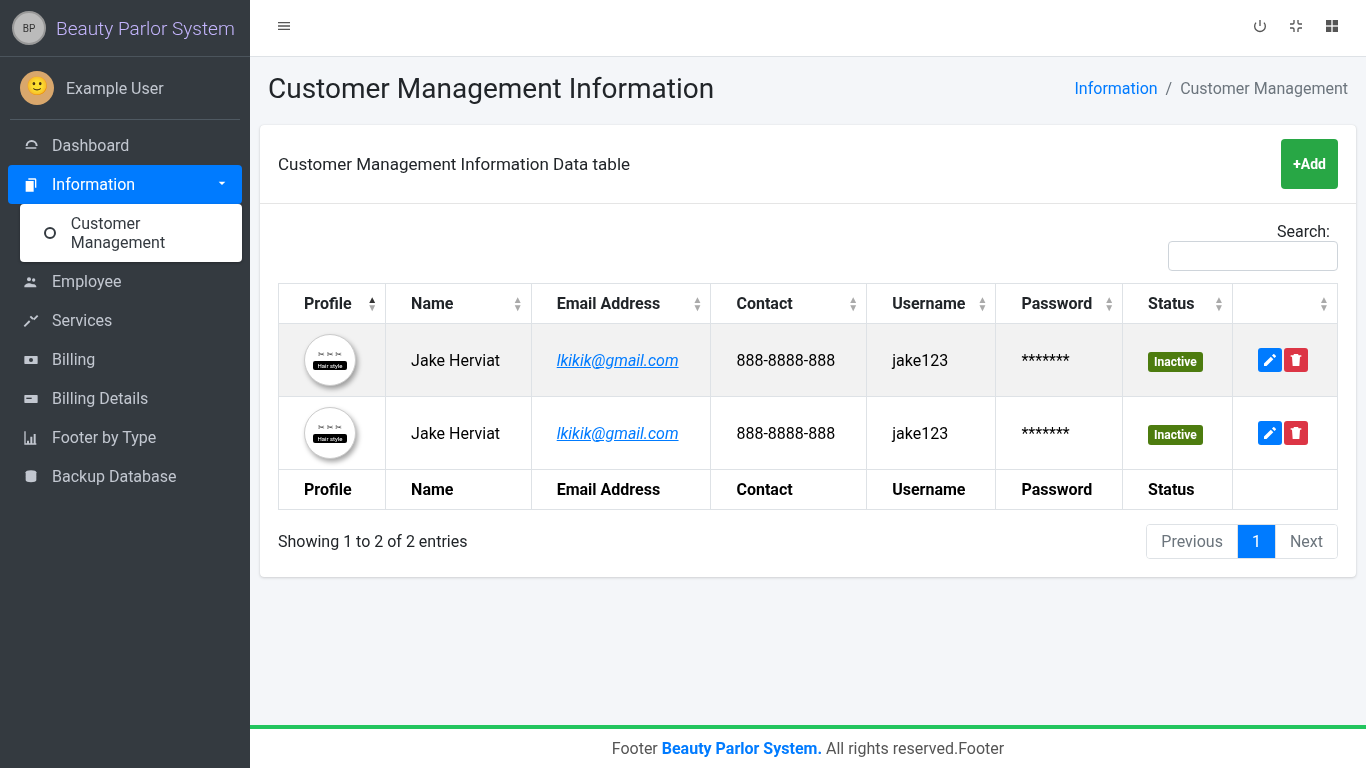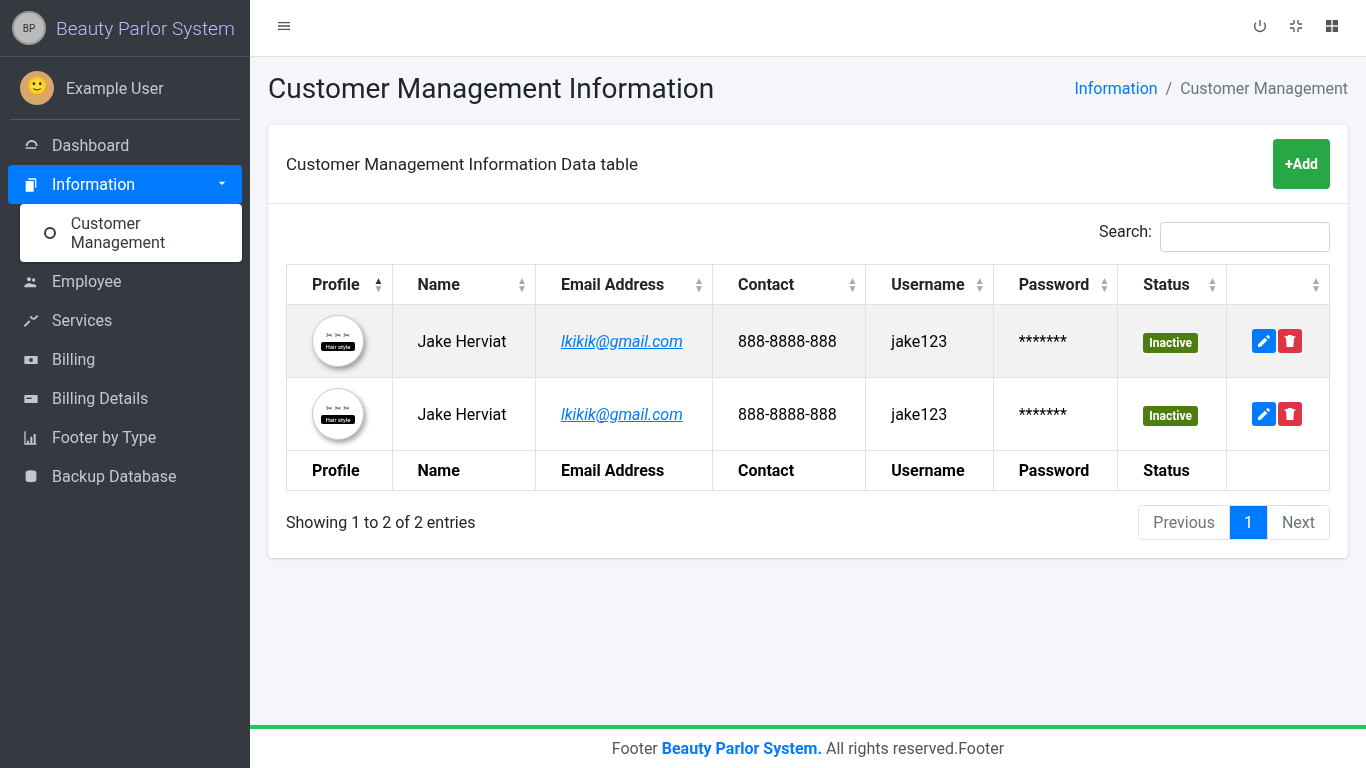--- a/index.html
+++ b/index.html
@@ -155,21 +155,21 @@
     .breadcrumb {
       font-size: 16px;
       color: #6c757d;
     }
     .breadcrumb a {
       color: #007bff;
       text-decoration: none;
     }
     .card {
       background: #fff;
-      margin: 10px 18px;
+      margin: 10px 10px;
       border-radius: 4px;
       box-shadow: 0 0 1px rgba(0,0,0,.12), 0 1px 3px rgba(0,0,0,.15);
     }
     .card-header {
       padding: 14px 18px;
       border-bottom: 1px solid rgba(0,0,0,.1);
       display: flex;
       justify-content: space-between;
       align-items: center;
     }
@@ -187,21 +187,22 @@
       font-weight: 700;
       font-size:14px;
     }
     .card-body {
       padding: 18px;
     }
     .search-row {
       display: flex;
       justify-content: flex-end;
       margin-bottom: 12px;
-      align-items: flex-start;
+      align-items: flex-end;
+      flex-direction: column;
     }
     .search-row label {
       margin-right: 8px;
       color: #212529;
     }
     .search-input {
       border: 1px solid #ced4da;
       border-radius: 4px;
       padding: 5px 8px;
       width: 170px;

